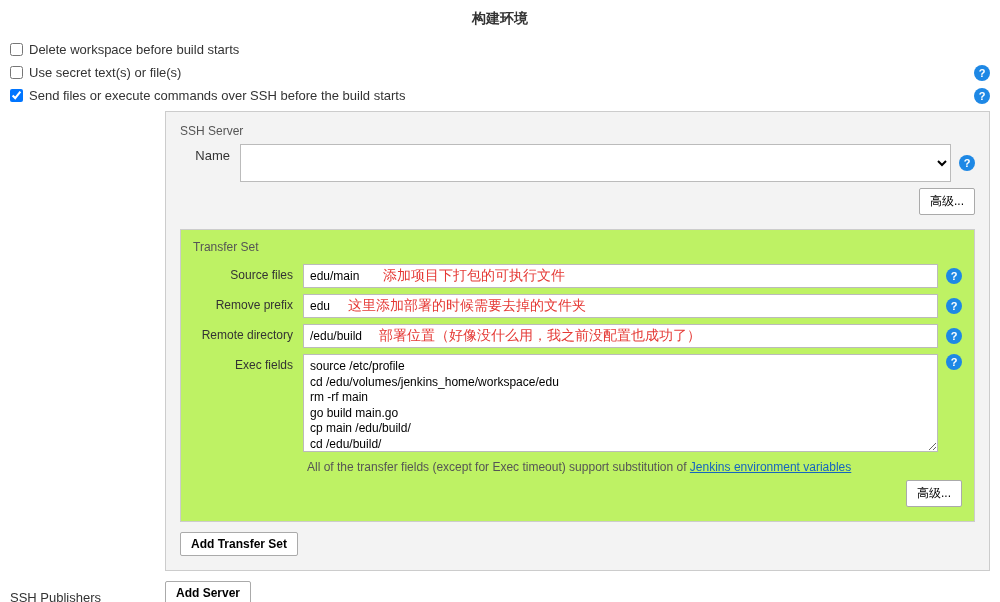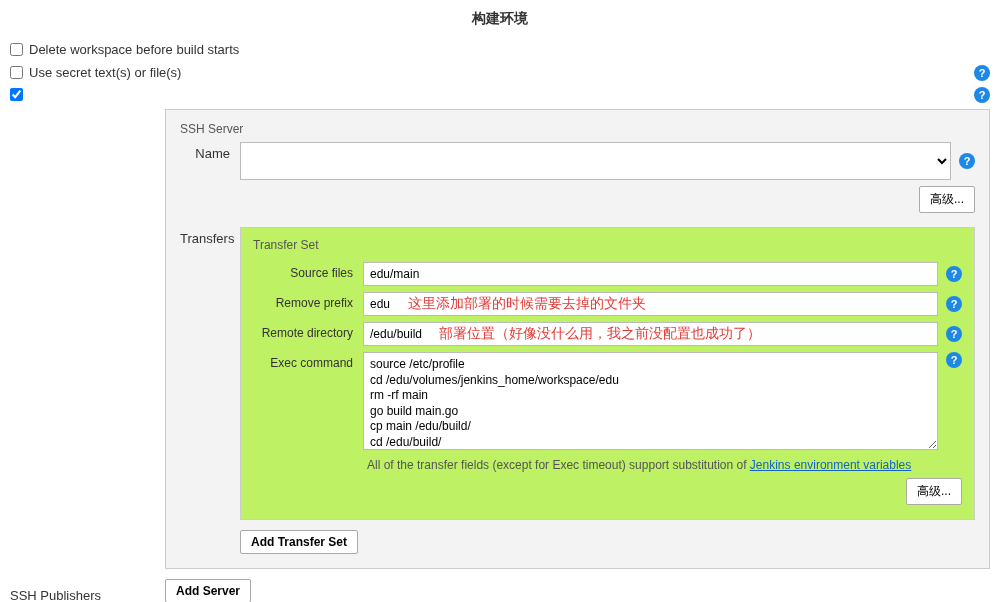--- a/index.html
+++ b/index.html
@@ -200,20 +200,21 @@
 </div>
 
 <div class="option-row">
   <input type="checkbox" style="">
   <label>Use secret text(s) or file(s)</label>
   <div class="help-icon help-right">?</div>
 </div>
 
 <div class="option-row">
   <input type="checkbox" checked="" style="">
+  <label>Send files or execute commands over SSH before the build starts</label>
   <div class="help-icon help-right">?</div>
 </div>
 
 <div class="publishers-row">
   <div class="publishers-label">SSH Publishers</div>
   <div class="publishers-content">
     <div class="ssh-server-box">
       <div class="group-label">SSH Server</div>
       <div class="form-row">
         <div class="form-label">Name</div>
@@ -222,30 +223,30 @@
             <option>高校教育</option>
           </select>
           <div class="help-icon help-after">?</div>
         </div>
       </div>
       <div class="button-row-right">
         <button class="btn">高级...</button>
       </div>
 
       <div class="transfers-block">
-        <div class="transfers-label">Transfers</div>
         <div class="transfers-content">
           <div class="transfer-set-box">
             <div class="transfer-set-label">Transfer Set</div>
 
             <div class="form-row">
               <div class="form-label-wide">Source files</div>
               <div class="form-field">
                 <input class="input-control" value="edu/main" style="">
                 <div class="help-icon help-after">?</div>
+                <span class="annotation" style="left:80px;top:3px;">添加项目下打包的可执行文件</span>
               </div>
             </div>
 
             <div class="form-row">
               <div class="form-label-wide">Remove prefix</div>
               <div class="form-field">
                 <input class="input-control" value="edu" style="">
                 <div class="help-icon help-after">?</div>
                 <span class="annotation" style="left:45px;top:3px;">这里添加部署的时候需要去掉的文件夹</span>
               </div>
@@ -254,21 +255,21 @@
             <div class="form-row">
               <div class="form-label-wide">Remote directory</div>
               <div class="form-field">
                 <input class="input-control" value="/edu/build" style="">
                 <div class="help-icon help-after">?</div>
                 <span class="annotation" style="left:76px;top:3px;">部署位置（好像没什么用，我之前没配置也成功了）</span>
               </div>
             </div>
 
             <div class="form-row">
-              <div class="form-label-wide">Exec command</div>
+              <div class="form-label-wide">Exec fields</div>
               <div class="form-field">
                 <textarea class="textarea-control" style="">source /etc/profile
 cd /edu/volumes/jenkins_home/workspace/edu
 rm -rf main
 go build main.go
 cp main /edu/build/
 cd /edu/build/
 sh build.sh</textarea>
                 <div class="help-icon help-after" style="align-self:flex-start;">?</div>
               </div>

